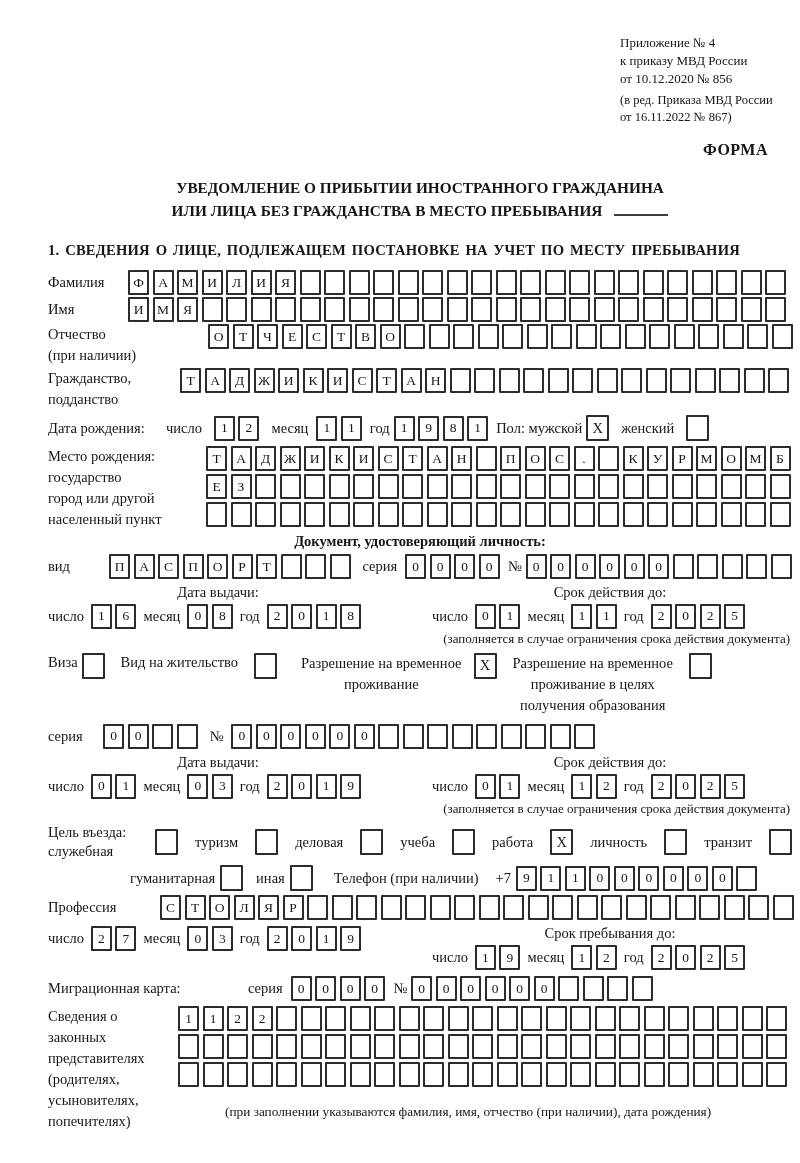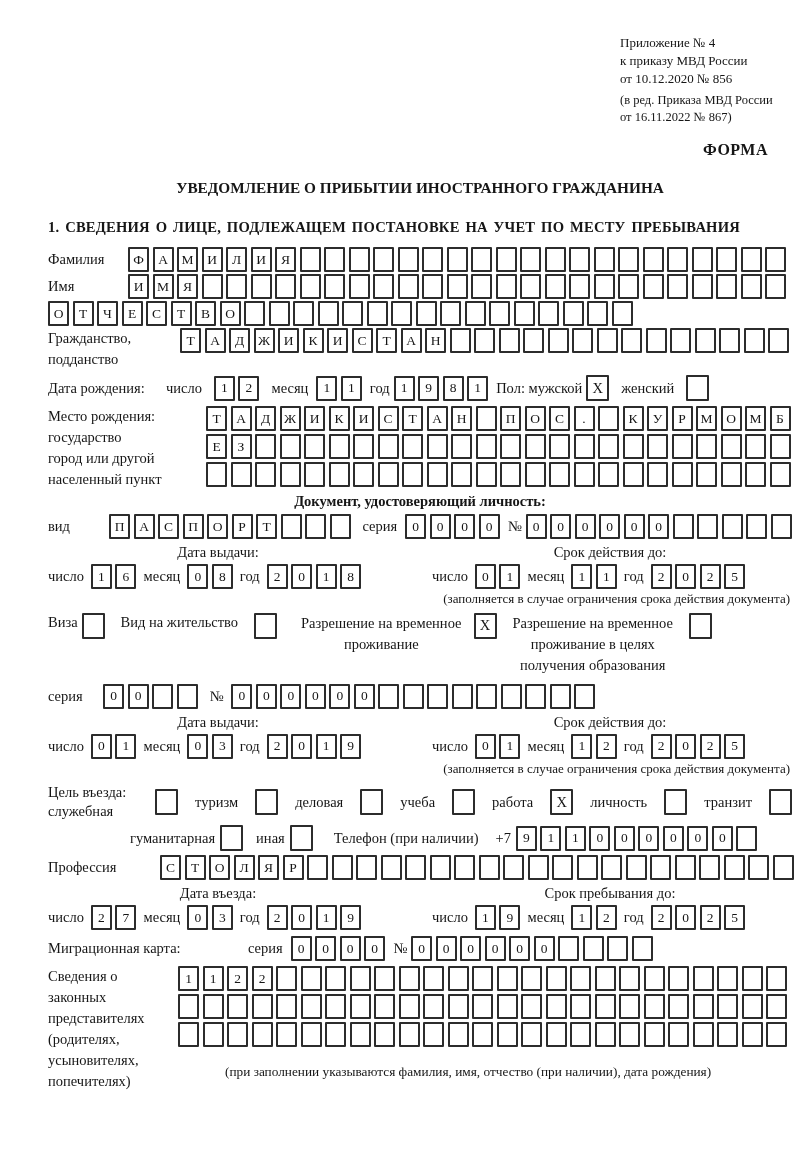--- a/index.html
+++ b/index.html
@@ -60,20 +60,23 @@
     <div class="amend">
       <div>(в ред. Приказа МВД России</div>
       <div>от 16.11.2022 № 867)</div>
     </div>
   </div>
 
   <div class="forma">ФОРМА</div>
 
   <div class="title">
     <div>УВЕДОМЛЕНИЕ О ПРИБЫТИИ ИНОСТРАННОГО ГРАЖДАНИНА</div>
+    <div>
+      <span>ИЛИ ЛИЦА БЕЗ ГРАЖДАНСТВА В МЕСТО ПРЕБЫВАНИЯ</span><span class="title-underline"></span>
+    </div>
   </div>
 
   <div class="sec-heading">1. СВЕДЕНИЯ О ЛИЦЕ, ПОДЛЕЖАЩЕМ ПОСТАНОВКЕ НА УЧЕТ ПО МЕСТУ ПРЕБЫВАНИЯ</div>
 
   <div class="rows">
 
     <div class="row">
       <span class="lbl w80">Фамилия</span>
       <span class="cells">
           <span class="cell">Ф</span>
@@ -133,20 +136,24 @@
           <span class="cell"></span>
           <span class="cell"></span>
           <span class="cell"></span>
           <span class="cell"></span>
           <span class="cell"></span>
           <span class="cell"></span>
         </span>
     </div>
 
     <div class="row top">
+      <span class="lbl w160 stack">
+        <div>Отчество</div>
+        <div>(при наличии)</div>
+      </span>
       <span class="cells">
           <span class="cell">О</span>
           <span class="cell">Т</span>
           <span class="cell">Ч</span>
           <span class="cell">Е</span>
           <span class="cell">С</span>
           <span class="cell">Т</span>
           <span class="cell">В</span>
           <span class="cell">О</span>
           <span class="cell"></span>
@@ -563,21 +570,20 @@
           <span class="cell"></span>
           <span class="cell"></span>
           <span class="cell"></span>
           <span class="cell"></span>
           <span class="cell"></span>
         </span>
     </div>
 
     <div class="date-pair">
       <div class="dp-col dp-left">
-        <div class="center-head">Дата въезда:</div>
         <div class="dp-row">
           <span>число</span>
           <span class="cells">
               <span class="cell">2</span>
               <span class="cell">7</span>
             </span>
           <span>месяц</span>
           <span class="cells">
               <span class="cell">0</span>
               <span class="cell">3</span>

